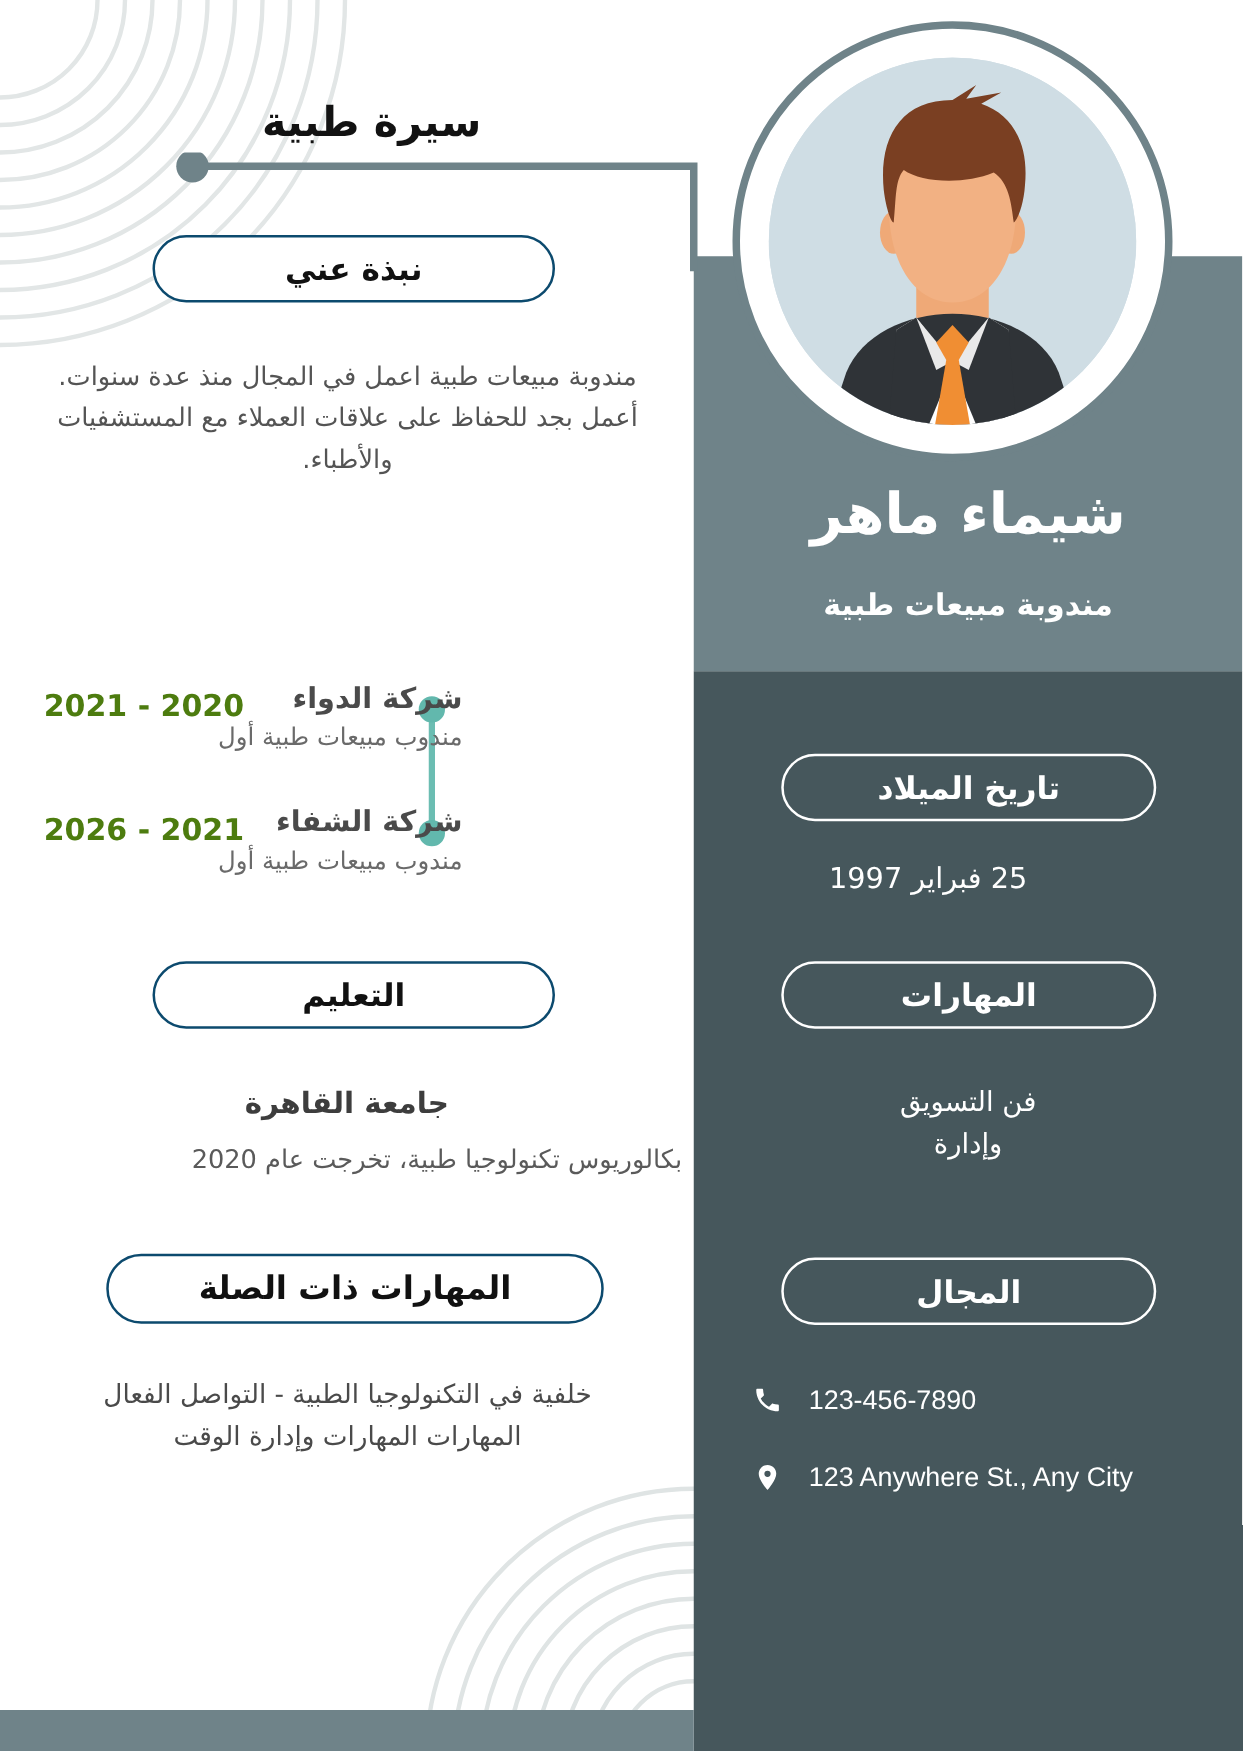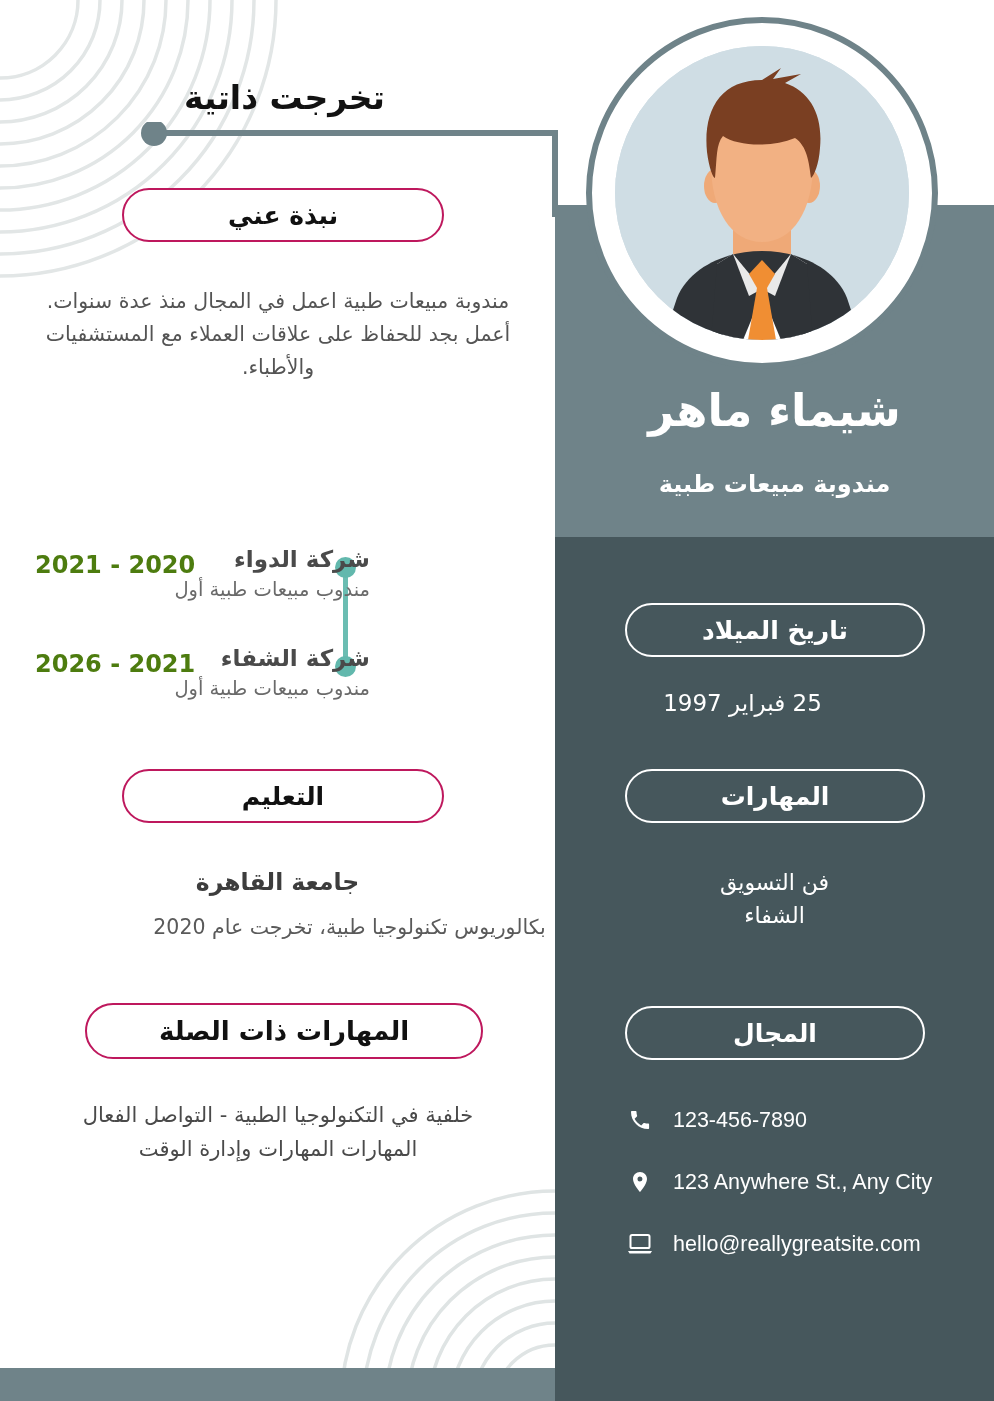--- a/index.html
+++ b/index.html
@@ -47,21 +47,21 @@
     direction:rtl;
   }
   #cv-title{
     position:absolute;top:78px;right:170px;
     font-size:33px;font-weight:bold;color:#121212;
     letter-spacing:0px;white-space:nowrap;
   }
 
   .pill{
     box-sizing:border-box;
-    border:2px solid #be185d;
+    border:2px solid #0c4a6e;
     border-radius:40px;
     background:#ffffff;
     height:54px;
     display:flex;align-items:center;justify-content:center;
     font-size:25px;font-weight:bold;color:#111111;
     position:absolute;
   }
   .pill.dark{
     border-color:#ffffff;background:transparent;color:#ffffff;
   }
@@ -161,21 +161,21 @@
   }
   #skills-list{
     position:absolute;left:0;top:866px;width:439px;text-align:center;
     color:#ffffff;font-size:22px;line-height:33px;
   }
 
   
   #contact-list{position:absolute;left:0;top:1098px;width:439px;direction:ltr;}
   .contact-row{
     display:flex;align-items:center;
-    height:44px;margin-bottom:18px;padding-left:72px;
+    height:44px;margin-bottom:18px;padding-left:46px;
   }
   .contact-icon{
     width:26px;min-width:26px;height:26px;
     display:flex;align-items:center;justify-content:center;
     margin-right:20px;
   }
   .contact-icon svg{display:block;fill:#ffffff;}
   .contact-text{
     color:#ffffff;font-size:21.5px;white-space:nowrap;
     font-family:"Liberation Sans",sans-serif;
@@ -225,21 +225,21 @@
 
   <div id="header-connector">
     <svg width="430" height="100" viewBox="0 0 430 100">
       <path d="M18 11 H415 V95" fill="none" stroke="#6f8389" stroke-width="6"></path>
       <circle cx="14" cy="11" r="13" fill="#6f8389"></circle>
     </svg>
   </div>
 
   <div id="left-col">
 
-    <div id="cv-title">تخرجت ذاتية</div>
+    <div id="cv-title">سيرة طبية</div>
 
     <div class="pill" id="pill-about">نبذة عني</div>
     <div class="body-text" id="about-text">مندوبة مبيعات طبية اعمل في المجال منذ عدة سنوات. أعمل بجد للحفاظ على علاقات العملاء مع المستشفيات والأطباء.</div>
 
 
     <div id="exp-wrap">
       <div id="exp-line"></div>
       <div class="exp-dot" id="exp-dot-1"></div>
       <div class="exp-dot" id="exp-dot-2"></div>
 
@@ -320,21 +320,21 @@
 
     <div id="person-name">شيماء ماهر</div>
     <div id="person-role">مندوبة مبيعات طبية</div>
 
     <div class="pill dark" id="pill-birth">تاريخ الميلاد</div>
     <div id="birth-value">25 فبراير 1997</div>
 
     <div class="pill dark" id="pill-rskills">المهارات</div>
     <div id="skills-list">
       <div>فن التسويق</div>
-      <div>الشفاء</div>
+      <div>وإدارة</div>
     </div>
 
     <div class="pill dark" id="pill-contact">المجال</div>
 
     <div id="contact-list">
 
       <div class="contact-row">
         <span class="contact-icon">
           <svg width="24" height="24" viewBox="0 0 24 24">
             <path d="M6.6 10.8c1.4 2.8 3.8 5.1 6.6 6.6l2.2-2.2c.3-.3.7-.4 1-.2 1.2.4 2.4.6 3.7.6.6 0 1 .4 1 1V20c0 .6-.4 1-1 1C10.7 21 3 13.3 3 3.9c0-.6.4-1 1-1h3.5c.6 0 1 .4 1 1 0 1.3.2 2.5.6 3.7.1.4 0 .7-.2 1l-2.3 2.2z"></path>
@@ -345,26 +345,17 @@
 
       <div class="contact-row">
         <span class="contact-icon">
           <svg width="24" height="24" viewBox="0 0 24 24">
             <path d="M12 2C8.1 2 5 5.1 5 9c0 5.3 7 13 7 13s7-7.7 7-13c0-3.9-3.1-7-7-7zm0 9.5A2.5 2.5 0 1 1 12 6.5a2.5 2.5 0 0 1 0 5z"></path>
           </svg>
         </span>
         <span class="contact-text">123 Anywhere St., Any City</span>
       </div>
 
-      <div class="contact-row">
-        <span class="contact-icon">
-          <svg width="26" height="24" viewBox="0 0 26 24">
-            <rect x="3.5" y="3" width="19" height="13" rx="1.6" fill="none" stroke="#ffffff" stroke-width="2"></rect>
-            <path d="M1 19h24l-1.6 2.4H2.6z"></path>
-          </svg>
-        </span>
-        <span class="contact-text">hello@reallygreatsite.com</span>
-      </div>
 
     </div>
   </div>
 
 </div>
 
 </body></html>

